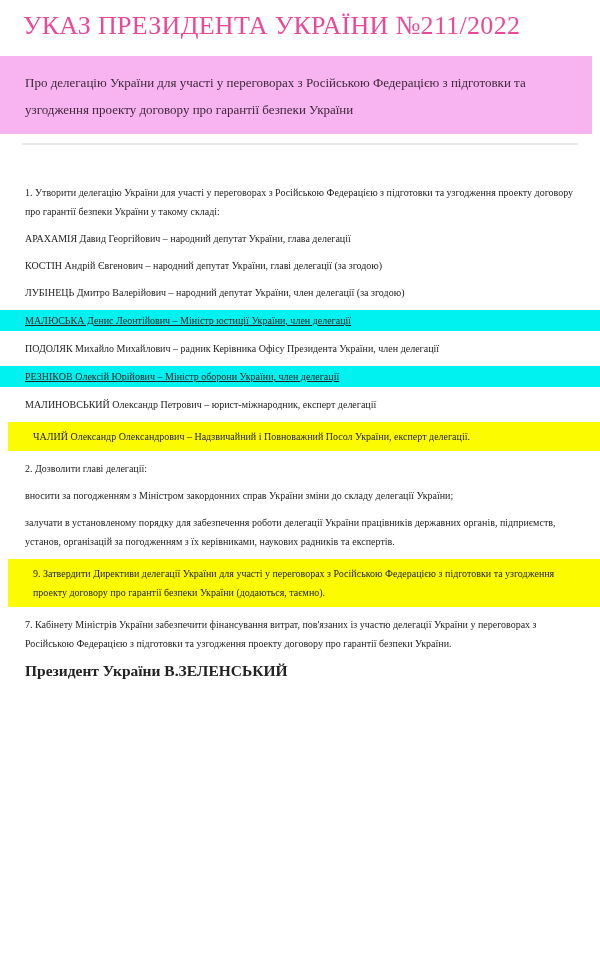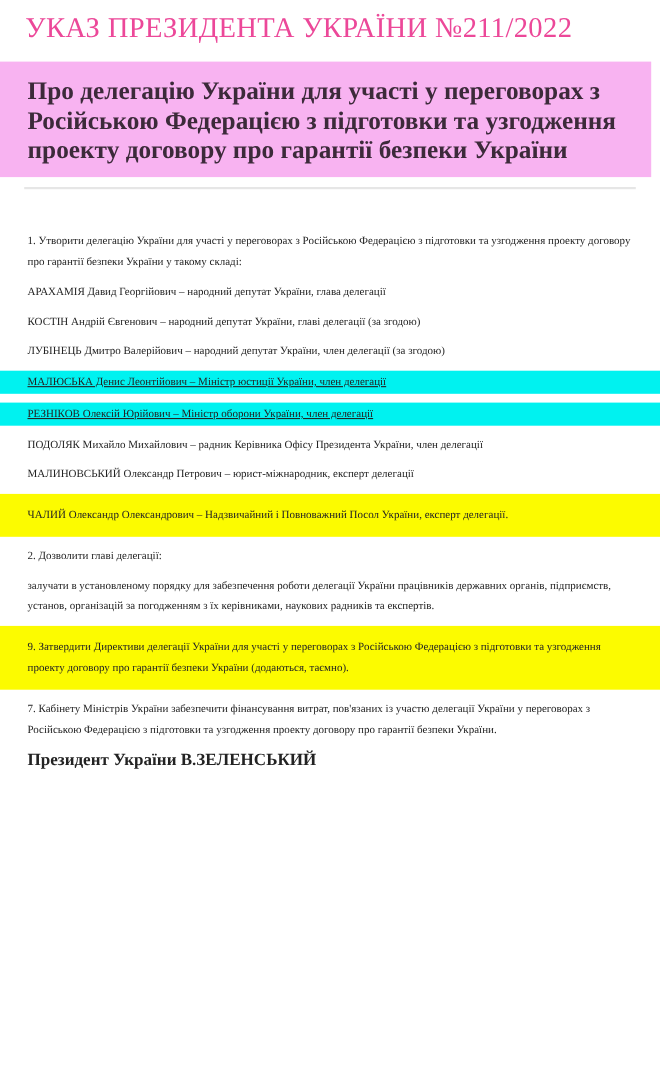--- a/index.html
+++ b/index.html
@@ -20,23 +20,22 @@
     font-weight: 400;
     letter-spacing: 0.3px;
     color: #ec4899;
     white-space: nowrap;
   }
   .doc-subtitle {
     margin: 0 8px 0 0;
     padding: 13px 25px 11px;
     background: var(--pink, #f8b3f1);
     color: var(--subtitle-text, #3c2a3a);
-    font-size: 23px;
+    font-size: 13px;
     line-height: 27px;
-    font-weight: bold;
   }
   .rule {
     border: none;
     border-top: 2px solid var(--rule, #e6e6e6);
     margin: 9px 22px 0;
   }
   .doc-body {
     padding-top: 38px;
     font-size: 10px;
     line-height: 19px;
@@ -45,21 +44,22 @@
     margin: 0 0 8px;
     padding: 0 25px;
   }
   .para.hl-cyan {
     background: var(--cyan, #00f2f0);
     padding: 1px 25px;
     text-decoration: underline;
   }
   .para.hl-yellow {
     background: var(--yellow, #fcfb00);
-    padding: 10px 25px;
+    padding: 5px 25px;
+    margin-left: 8px;
   }
   .signature {
     margin: 4px 0 10px;
     padding: 0 25px;
     font-size: 15.5px;
     line-height: 19px;
     font-weight: 700;
   }
 </style>
 </head>
@@ -71,25 +71,26 @@
   <div class="doc-subtitle">Про делегацію України для участі у переговорах з Російською Федерацією з підготовки та узгодження проекту договору про гарантії безпеки України</div>
 
   <hr class="rule">
 
   <div class="doc-body" id="doc-body">
       <p class="para">1. Утворити делегацію України для участі у переговорах з Російською Федерацією з підготовки та узгодження проекту договору про гарантії безпеки України у такому складі:</p>
       <p class="para">АРАХАМІЯ Давид Георгійович – народний депутат України, глава делегації</p>
       <p class="para">КОСТІН Андрій Євгенович – народний депутат України, главі делегації (за згодою)</p>
       <p class="para">ЛУБІНЕЦЬ Дмитро Валерійович – народний депутат України, член делегації (за згодою)</p>
       <p class="para hl-cyan">МАЛЮСЬКА Денис Леонтійович – Міністр юстиції України, член делегації</p>
+      <p class="para">ПОДОЛЯК Михайло Михайлович – радник Керівника Офісу Президента України, член делегації</p>
       <p class="para hl-cyan">РЕЗНІКОВ Олексій Юрійович – Міністр оборони України, член делегації</p>
-      <p class="para">ПОДОЛЯК Михайло Михайлович – радник Керівника Офісу Президента України, член делегації</p>
       <p class="para">МАЛИНОВСЬКИЙ Олександр Петрович – юрист-міжнародник, експерт делегації</p>
       <p class="para hl-yellow">ЧАЛИЙ Олександр Олександрович  – Надзвичайний і Повноважний Посол України, експерт делегації.</p>
       <p class="para">2. Дозволити главі делегації:</p>
+      <p class="para">вносити за погодженням з Міністром закордонних справ України зміни до складу делегації України;</p>
       <p class="para">залучати в установленому порядку для забезпечення роботи делегації України працівників державних органів, підприємств, установ, організацій за погодженням з їх керівниками, наукових радників та експертів.</p>
       <p class="para hl-yellow">9. Затвердити Директиви делегації України для участі у переговорах з Російською Федерацією з підготовки та узгодження проекту договору про гарантії безпеки України (додаються, таємно).</p>
       <p class="para">7. Кабінету Міністрів України забезпечити фінансування витрат, пов'язаних із участю делегації України у переговорах з Російською Федерацією з підготовки та узгодження проекту договору про гарантії безпеки України.</p>
     </div>
 
   <p class="signature">Президент України В.ЗЕЛЕНСЬКИЙ</p>
 
 </div>
 
 </body></html>

